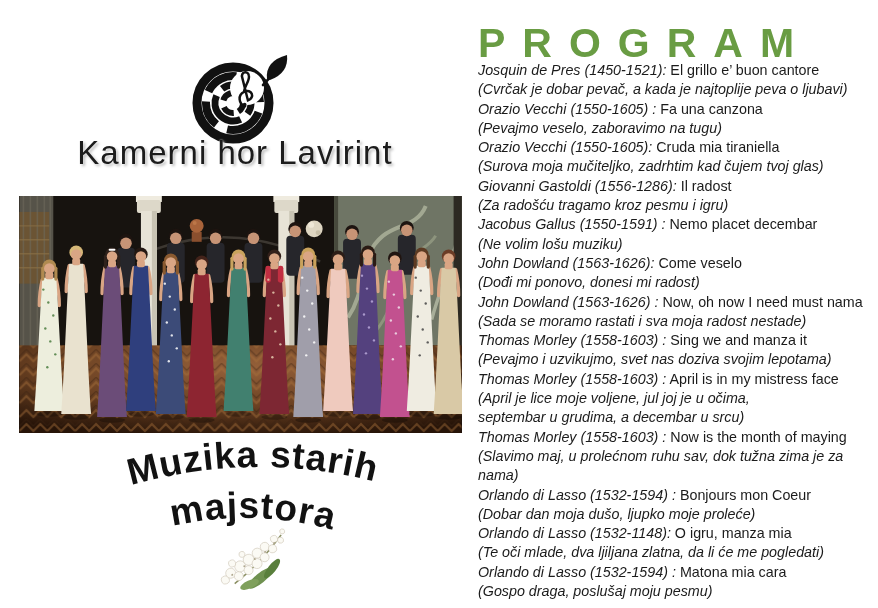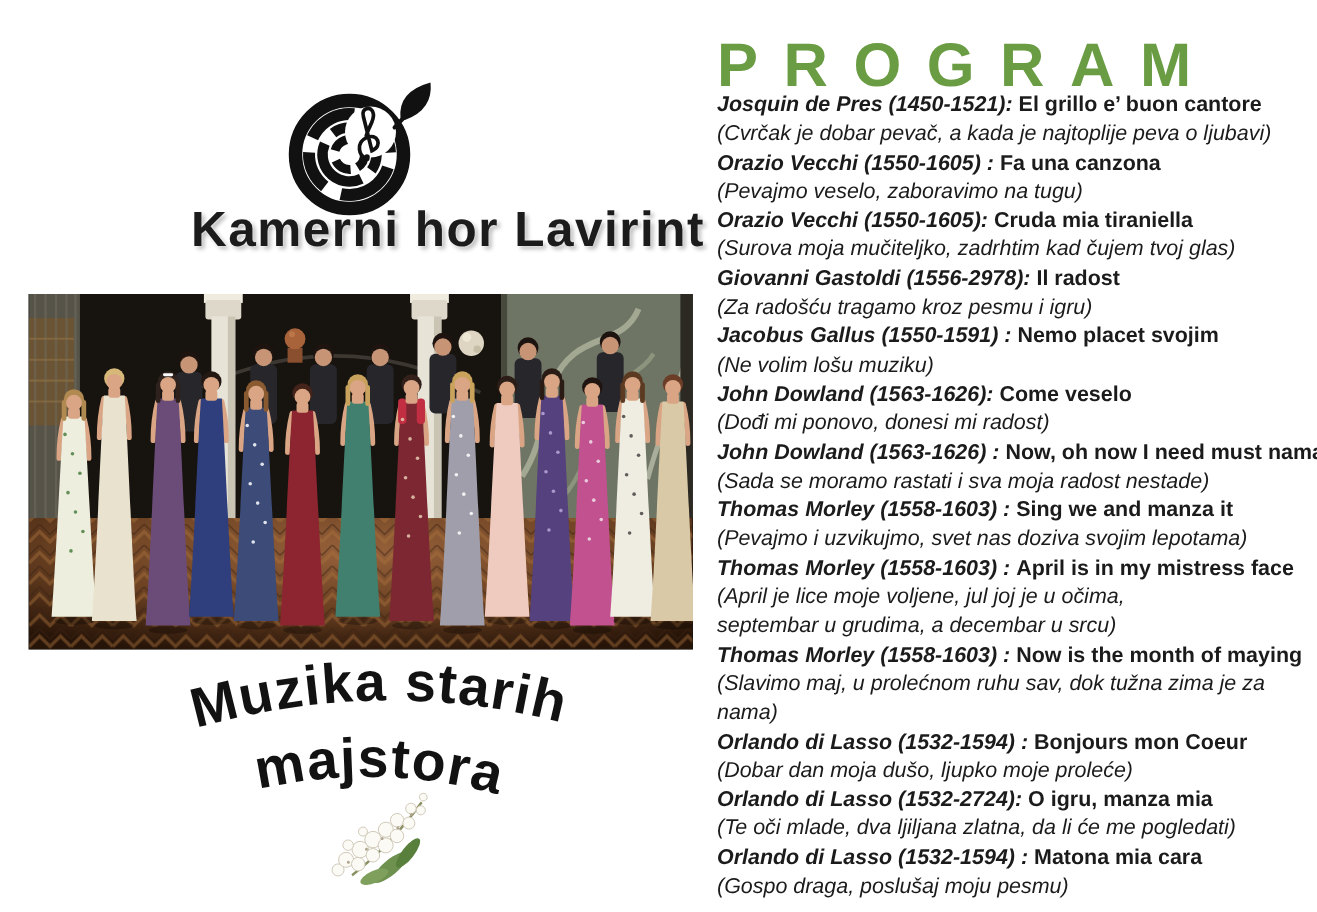--- a/index.html
+++ b/index.html
@@ -6,22 +6,22 @@
   body{
     width:878px;height:608px;overflow:hidden;background:#ffffff;
     font-family:"Liberation Sans","DejaVu Sans",sans-serif;
     position:relative;
   }
   .page{position:absolute;inset:0;background:#fff;}
 
   
   .logo-wrap{position:absolute;left:183px;top:53px;width:115px;height:90px;}
   .choir-name{
-    position:absolute;left:0;top:134px;width:470px;text-align:right;
-    font-size:33px;font-weight:700;color:#1c1c1c;letter-spacing:1px;
+    position:absolute;left:0;top:134px;width:470px;text-align:center;
+    font-size:33px;font-weight:400;color:#1c1c1c;letter-spacing:1px;
     text-shadow:0 0 2px #ffffff,2px 2px 3px #b9b9b9;
   }
   .photo{
     position:absolute;left:19px;top:196px;width:443px;height:237px;
     background:#17130f;overflow:hidden;
   }
   .tagline-svg{position:absolute;left:15px;top:428px;width:460px;height:122px;}
   .tagline-svg text{
     font-family:"Liberation Sans","DejaVu Sans",sans-serif;
     font-weight:700;fill:#121212;font-size:37px;letter-spacing:1px;
@@ -31,22 +31,22 @@
   
   .program-title{
     position:absolute;left:478px;top:4px;margin:0;
     font-size:41px;font-weight:700;letter-spacing:17px;color:#699c43;
   }
   .program-list{
     position:absolute;left:478px;top:61px;width:410px;
     font-size:14.3px;line-height:19.3px;color:#1b1b1b;
   }
   .p-line1{white-space:nowrap;}
-  .composer{font-weight:700;font-style:italic;margin-top:27px;}
-  .piece{font-weight:700;}
+  .composer{font-weight:400;font-style:italic;margin-top:27px;}
+  .piece{font-weight:400;}
   .translation{font-style:italic;white-space:pre-line;}
 </style>
 </head>
 <body>
 
 <div class="page">
 
   <div class="logo-wrap">
     <svg viewBox="0 0 115 92" width="115" height="92">
       <g>
@@ -415,36 +415,36 @@
   </div>
 
   <h1 class="program-title" style="color: rgb(105, 156, 67); margin-top: 16px;">PROGRAM</h1>
   <div class="program-list" id="program-list">
       <div class="p-line1"><span class="composer">Josquin de Pres (1450-1521):</span> <span class="piece">El grillo e’ buon cantore</span></div>
       <div class="translation">(Cvrčak je dobar pevač, a kada je najtoplije peva o ljubavi)</div>
       <div class="p-line1"><span class="composer">Orazio Vecchi (1550-1605) :</span> <span class="piece">Fa una canzona</span></div>
       <div class="translation">(Pevajmo veselo, zaboravimo na tugu)</div>
       <div class="p-line1"><span class="composer">Orazio Vecchi (1550-1605):</span> <span class="piece">Cruda mia tiraniella</span></div>
       <div class="translation">(Surova moja mučiteljko, zadrhtim kad čujem tvoj glas)</div>
-      <div class="p-line1"><span class="composer">Giovanni Gastoldi (1556-2978):</span> <span class="piece">Il radost</span></div>
+      <div class="p-line1"><span class="composer">Giovanni Gastoldi (1556-1286):</span> <span class="piece">Il radost</span></div>
       <div class="translation">(Za radošću tragamo kroz pesmu i igru)</div>
-      <div class="p-line1"><span class="composer">Jacobus Gallus (1550-1591) :</span> <span class="piece">Nemo placet svojim</span></div>
+      <div class="p-line1"><span class="composer">Jacobus Gallus (1550-1591) :</span> <span class="piece">Nemo placet decembar</span></div>
       <div class="translation">(Ne volim lošu muziku)</div>
       <div class="p-line1"><span class="composer">John Dowland (1563-1626):</span> <span class="piece">Come veselo</span></div>
       <div class="translation">(Dođi mi ponovo, donesi mi radost)</div>
       <div class="p-line1"><span class="composer">John Dowland (1563-1626) :</span> <span class="piece">Now, oh now I need must nama</span></div>
       <div class="translation">(Sada se moramo rastati i sva moja radost nestade)</div>
       <div class="p-line1"><span class="composer">Thomas Morley (1558-1603) :</span> <span class="piece">Sing we and manza it</span></div>
       <div class="translation">(Pevajmo i uzvikujmo, svet nas doziva svojim lepotama)</div>
       <div class="p-line1"><span class="composer">Thomas Morley (1558-1603) :</span> <span class="piece">April is in my mistress face</span></div>
       <div class="translation">(April je lice moje voljene, jul joj je u očima,
 septembar u grudima, a decembar u srcu)</div>
       <div class="p-line1"><span class="composer">Thomas Morley (1558-1603) :</span> <span class="piece">Now is the month of maying</span></div>
       <div class="translation">(Slavimo maj, u prolećnom ruhu sav, dok tužna zima je za
 nama)</div>
       <div class="p-line1"><span class="composer">Orlando di Lasso (1532-1594) :</span> <span class="piece">Bonjours mon Coeur</span></div>
       <div class="translation">(Dobar dan moja dušo, ljupko moje proleće)</div>
-      <div class="p-line1"><span class="composer">Orlando di Lasso (1532-2724):</span> <span class="piece">O igru, manza mia</span></div>
+      <div class="p-line1"><span class="composer">Orlando di Lasso (1532-1148):</span> <span class="piece">O igru, manza mia</span></div>
       <div class="translation">(Te oči mlade, dva ljiljana zlatna, da li će me pogledati)</div>
       <div class="p-line1"><span class="composer">Orlando di Lasso (1532-1594) :</span> <span class="piece">Matona mia cara</span></div>
       <div class="translation">(Gospo draga, poslušaj moju pesmu)</div>
     </div>
 </div>
 
 </body></html>

